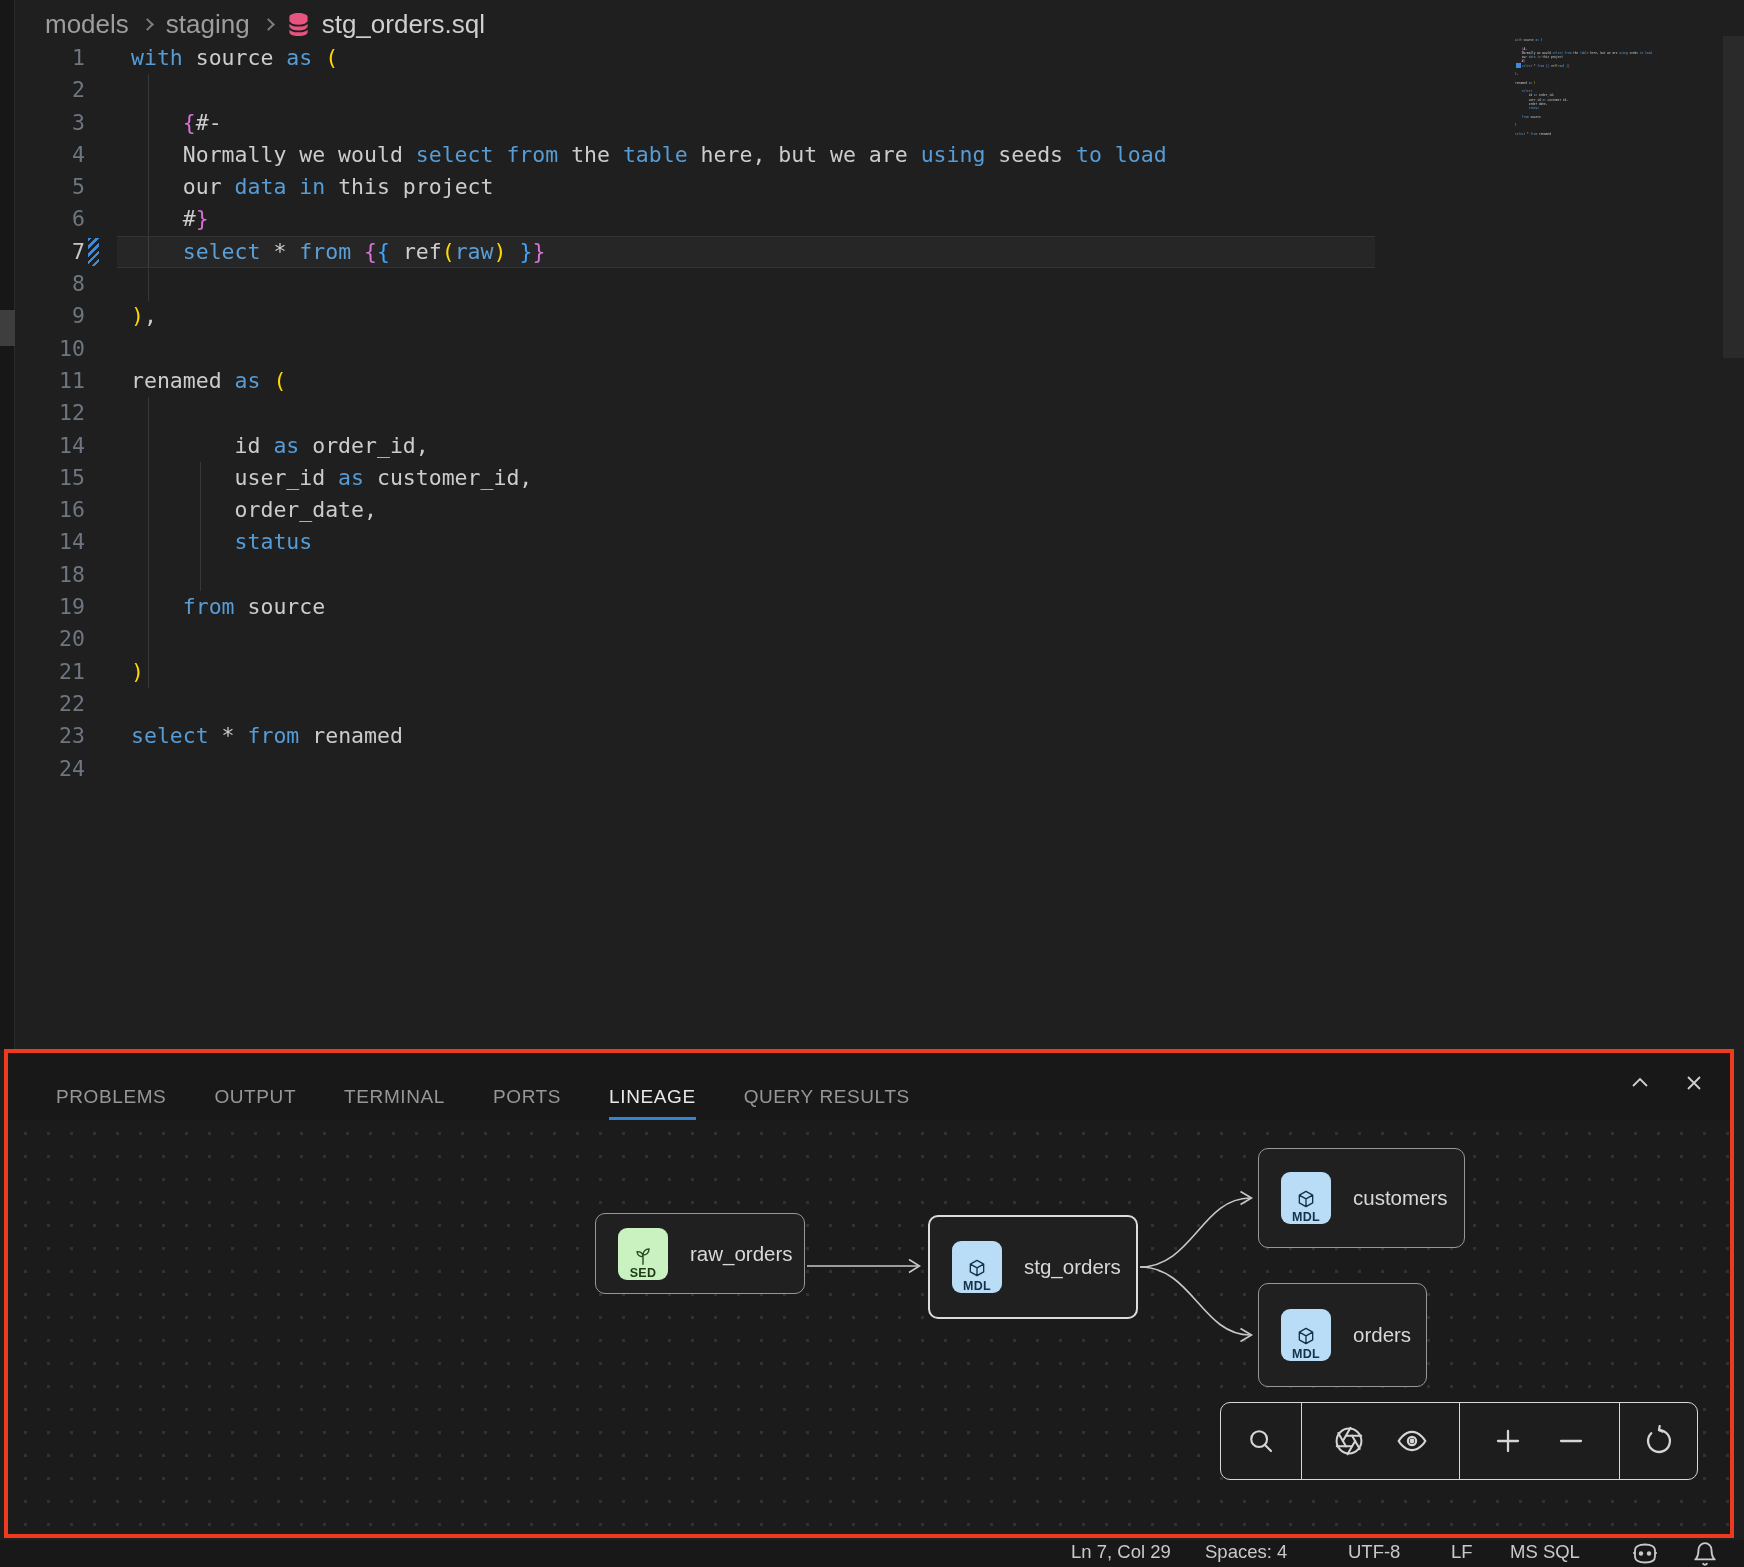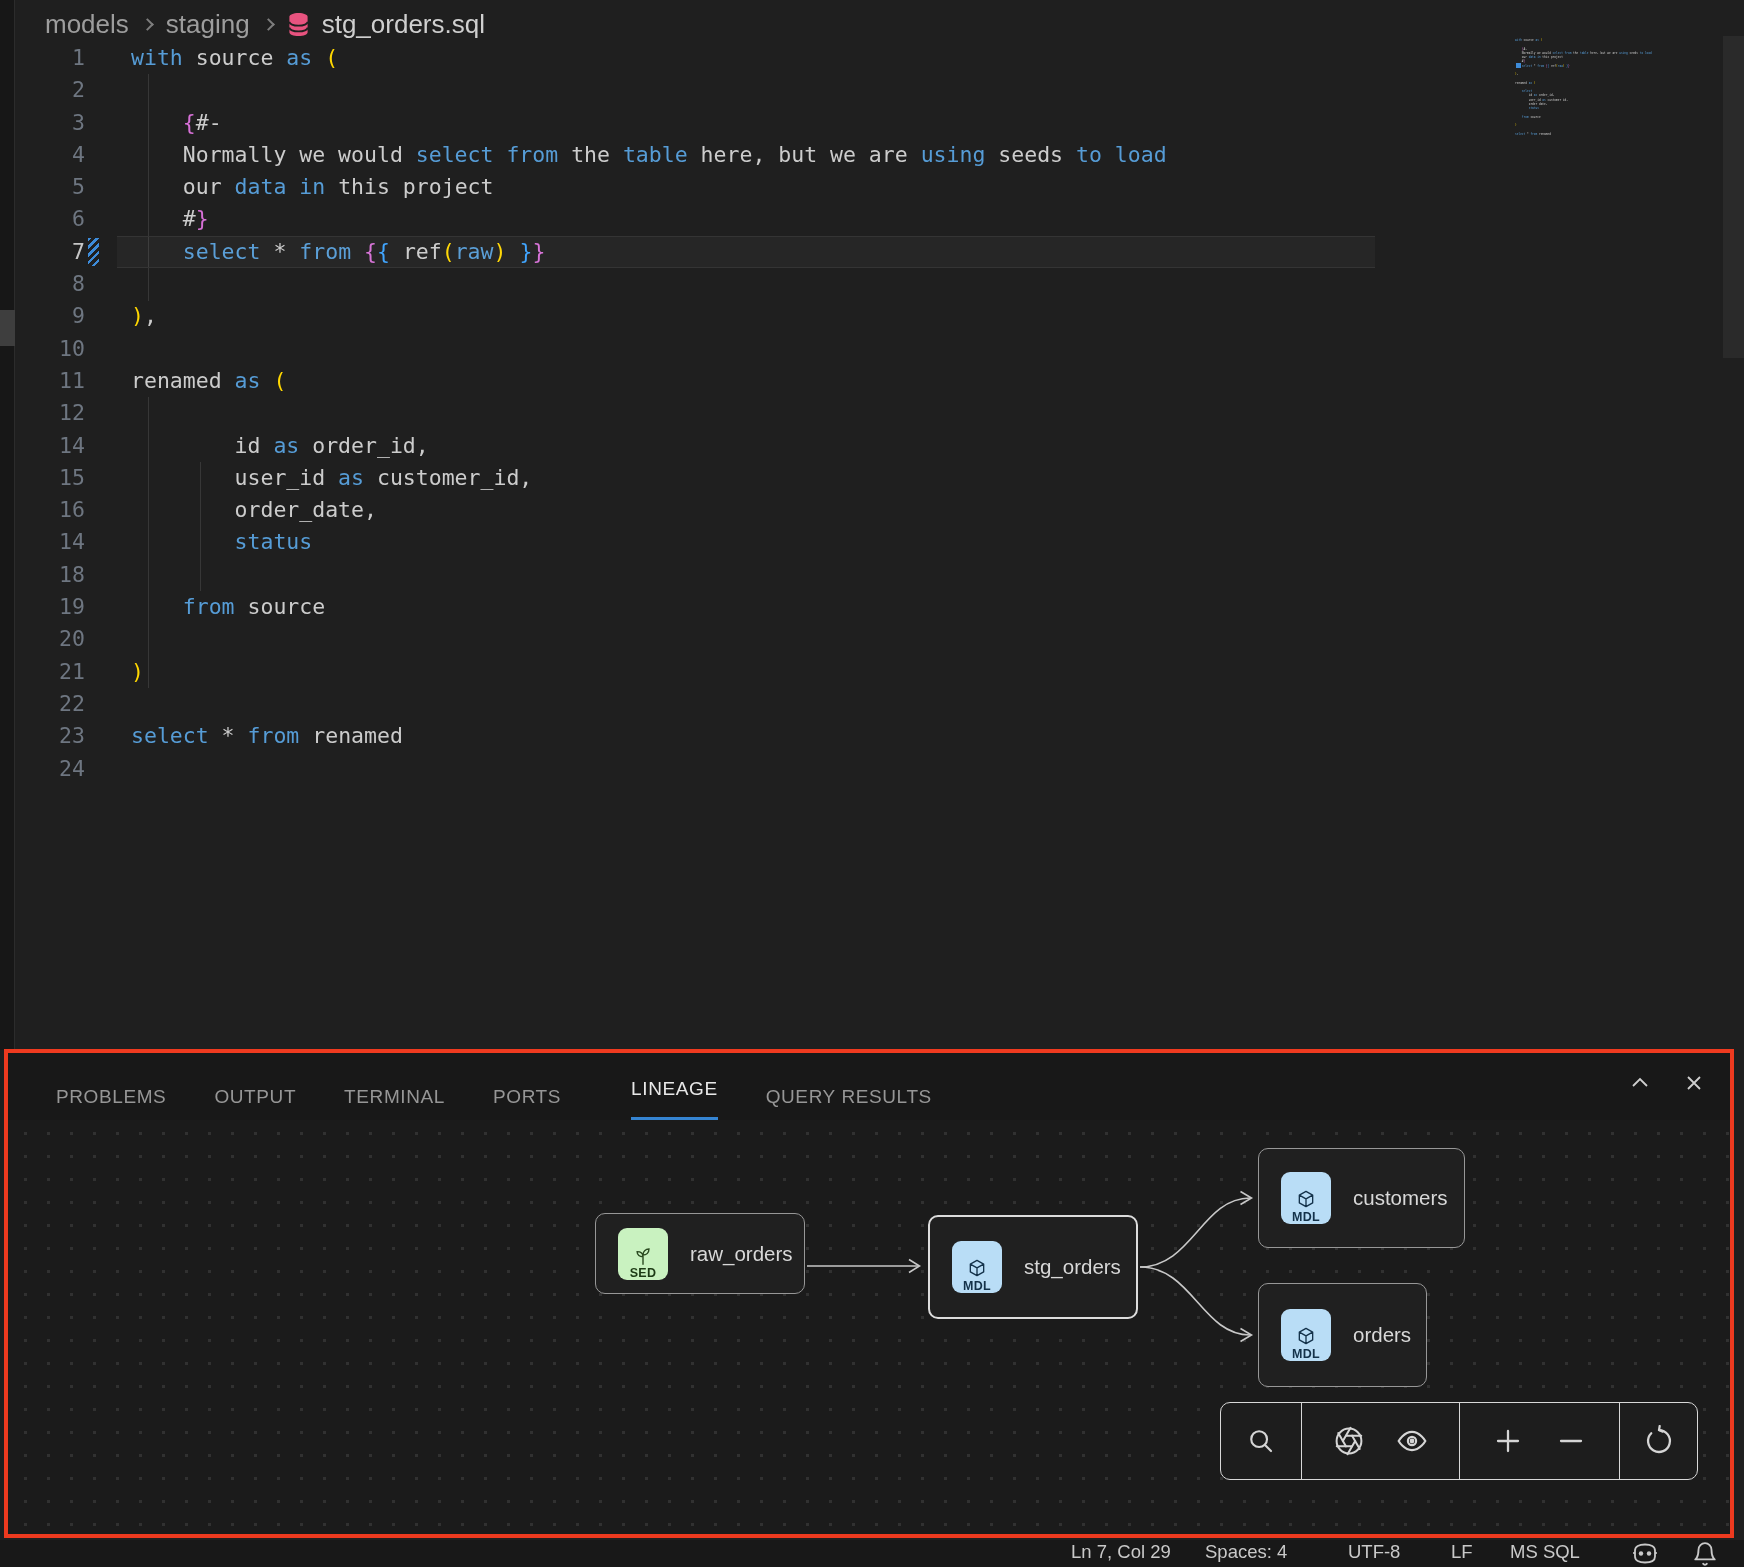--- a/index.html
+++ b/index.html
@@ -48,21 +48,21 @@
   .minimap-inner { transform:scale(0.132); transform-origin:0 0; width:1500px;
                    font-family:"DejaVu Sans Mono", monospace; font-size:21.5px; }
   .minimap-inner .lc { padding-left:0; }
   .minimap-mark { position:absolute; left:1516px; top:63px; width:5px; height:5px; background:#3d8bd9; }
   .scrollbar { position:absolute; left:1723px; top:36px; width:21px; height:322px; background:#2a2a2a; }
 
   
   .bottom-panel { position:absolute; left:8px; top:1053px; width:1722px; height:481px; background:#181818; }
   .tabbar { position:relative; height:67px; display:flex; align-items:flex-end; padding-left:48px; gap:48px; }
   .tab { font-size:19px; letter-spacing:0.6px; color:#969696; padding-bottom:12px; cursor:pointer; }
-  .tab.active { color:#e8e8e8; border-bottom:3px solid #3584d2; padding-bottom:17px;margin-left:22px; }
+  .tab.active { color:#e8e8e8; border-bottom:3px solid #3584d2; padding-bottom:9px; }
   .panel-actions { position:absolute; right:24px; top:18px; display:flex; gap:30px; }
   .panel-actions svg { display:block; cursor:pointer; }
 
   
   .lineage { position:relative; width:1722px; height:414px; background:#1b1b1b;
       background-image:radial-gradient(circle,#313131 1.6px,transparent 1.7px);
       background-size:23px 23px; background-position:6px 2px; overflow:hidden; }
   .edges { position:absolute; left:0; top:0; }
   .node { position:absolute; display:flex; align-items:center; gap:22px; padding-left:22px;
           background:#202020; border:1.5px solid #979797; border-radius:10px; cursor:pointer; }

